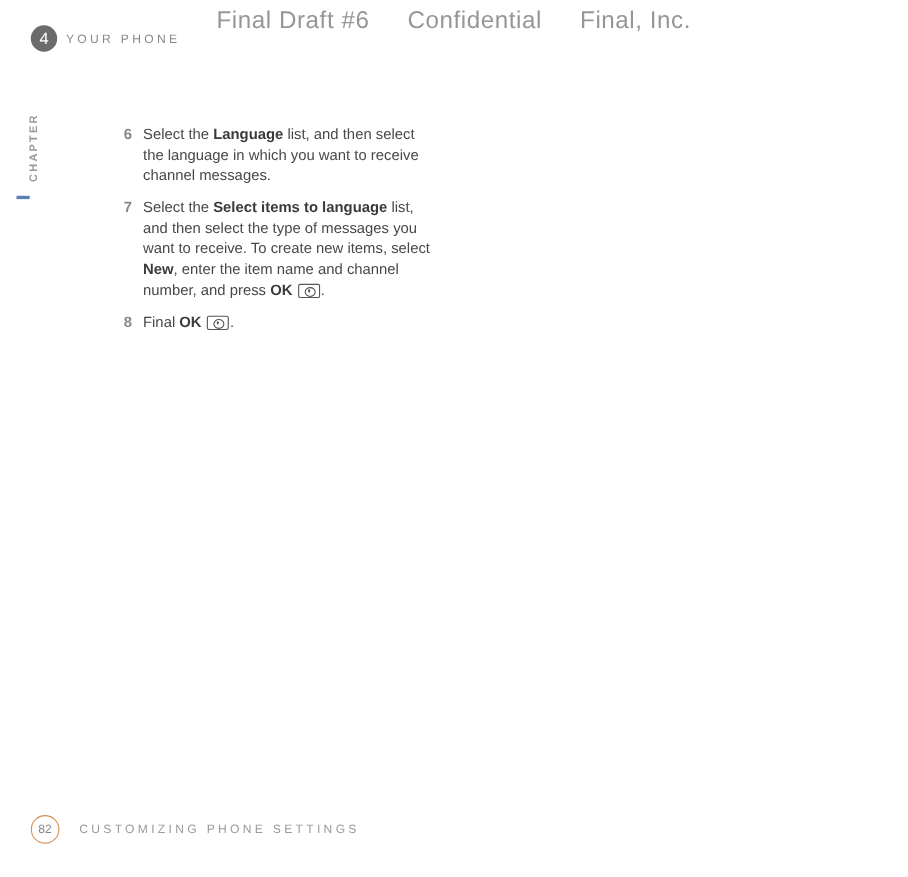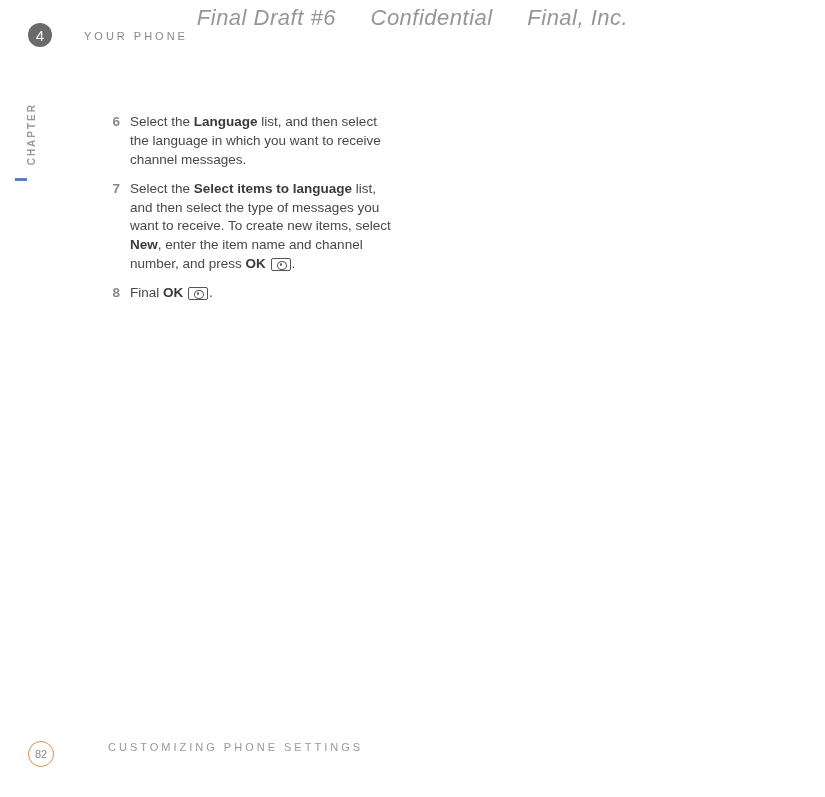--- a/index.html
+++ b/index.html
@@ -20,40 +20,39 @@
       top: 5px;
       left: 0;
       width: 100%;
       text-align: center;
       font-size: 22px;
       color: #969696;
       letter-spacing: 0.5px;
     }
     .watermark span {
       margin: 0 14px;
-      font-style: italic;
     }
     .chapter-badge {
       position: absolute;
       top: 23px;
       left: 28px;
       width: 24px;
       height: 24px;
       background: #6b6b6b;
       border-radius: 50%;
       color: #fff;
       font-size: 15px;
       display: flex;
       align-items: center;
       justify-content: center;
     }
     .header-title {
       position: absolute;
       top: 30px;
-      left: 84px;
+      left: 60px;
       font-size: 11px;
       letter-spacing: 3px;
       color: #888;
     }
     .chapter-vertical {
       position: absolute;
       top: 103px;
       left: 26px;
       font-size: 10px;
       letter-spacing: 2px;
@@ -128,21 +127,21 @@
       width: 2px;
       height: 3px;
       background: #555;
       border-radius: 50%;
     }
     .footer {
       position: absolute;
       bottom: 30px;
       left: 28px;
       display: flex;
-      gap: 36px;
+      align-items: center;
     }
     .page-badge {
       width: 26px;
       height: 26px;
       border: 1px solid #d89050;
       border-radius: 50%;
       display: flex;
       align-items: center;
       justify-content: center;
       font-size: 11px;

